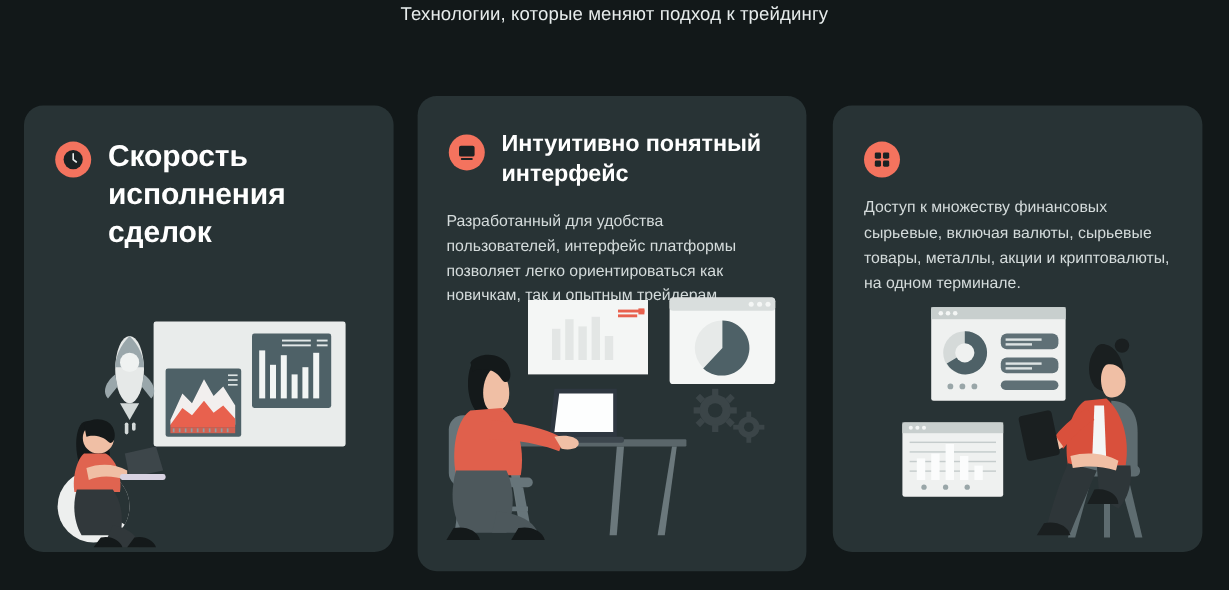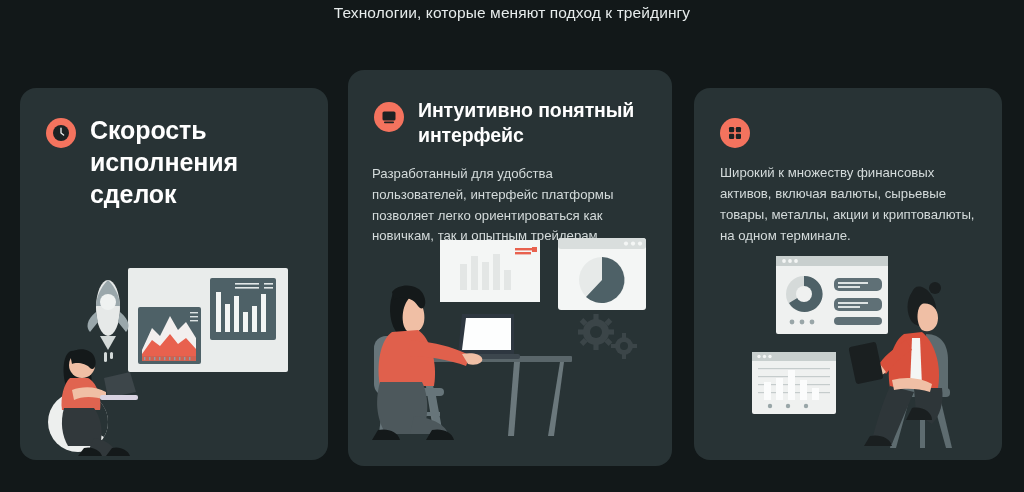--- a/index.html
+++ b/index.html
@@ -30,21 +30,21 @@
   }
 
   
   .card {
     position: absolute;
     background: #283335;
     border-radius: 16px;
     overflow: hidden;
   }
   .card-1 { left: 20px;  top: 88px; width: 308px; height: 372px; }
-  .card-2 { left: 348px; top: 70px; width: 324px; height: 396px; }
+  .card-2 { left: 348px; top: 80px; width: 324px; height: 396px; }
   .card-3 { left: 694px; top: 88px; width: 308px; height: 372px; }
 
   .card-head {
     display: flex;
     align-items: flex-start;
     gap: 14px;
     padding: 26px 22px 0 26px;
   }
   .card-2 .card-head { padding-top: 28px; }
 
@@ -257,21 +257,21 @@
     <span class="badge">
       <svg width="18" height="18" viewBox="0 0 18 18">
         <rect x="3" y="3" width="5.2" height="5.2" rx="1.2" fill="#1B2223"></rect>
         <rect x="9.8" y="3" width="5.2" height="5.2" rx="1.2" fill="#1B2223"></rect>
         <rect x="3" y="9.8" width="5.2" height="5.2" rx="1.2" fill="#1B2223"></rect>
         <rect x="9.8" y="9.8" width="5.2" height="5.2" rx="1.2" fill="#1B2223"></rect>
       </svg>
     </span>
   </div>
 
-  <div class="card-body">Широкий к множеству финансовых активов, включая валюты, сырьевые товары, металлы, акции и криптовалюты, на одном терминале.</div>
+  <div class="card-body">Доступ к множеству финансовых сырьевые, включая валюты, сырьевые товары, металлы, акции и криптовалюты, на одном терминале.</div>
 
   <svg class="illus" viewBox="0 0 308 212" width="308" height="212">
 
     <rect x="82" y="8" width="112" height="78" rx="2" fill="#EFF1F0"></rect>
     <rect x="82" y="8" width="112" height="10" fill="#C8CFCE"></rect>
     <circle cx="90" cy="13" r="1.9" fill="#F4F6F5"></circle>
     <circle cx="96" cy="13" r="1.9" fill="#F4F6F5"></circle>
     <circle cx="102" cy="13" r="1.9" fill="#F4F6F5"></circle>
     <circle cx="110" cy="46" r="18" fill="#D5DAD9"></circle>
     <path d="M110 46 L110 28 A18 18 0 1 1 95 55 Z" fill="#4E6167"></path>

